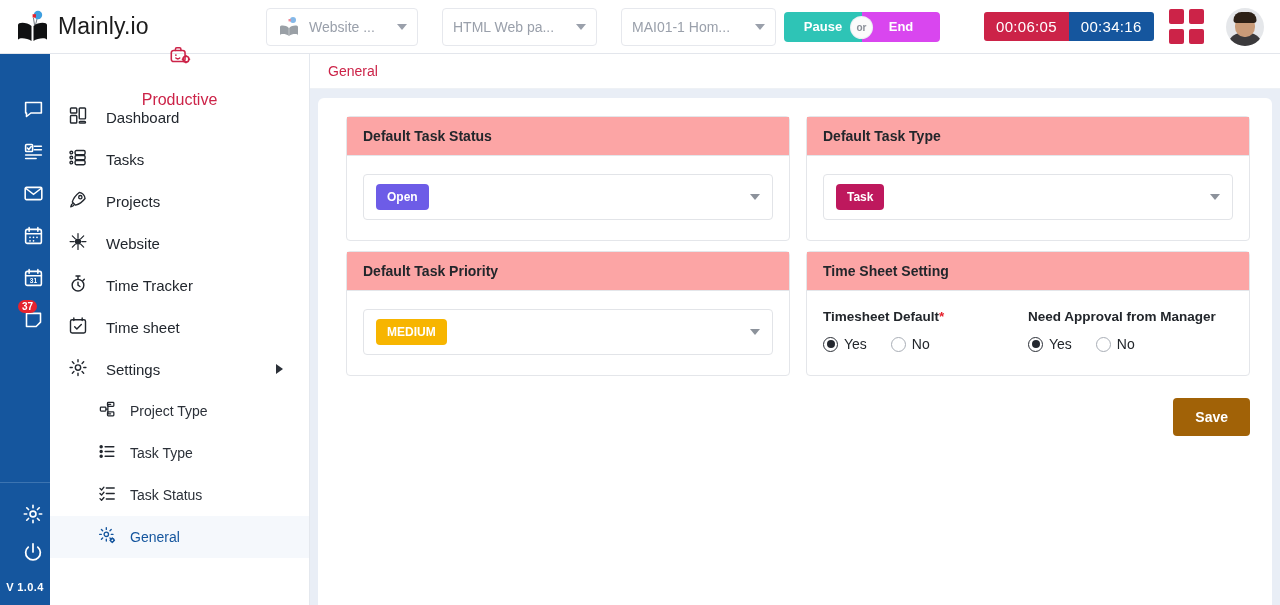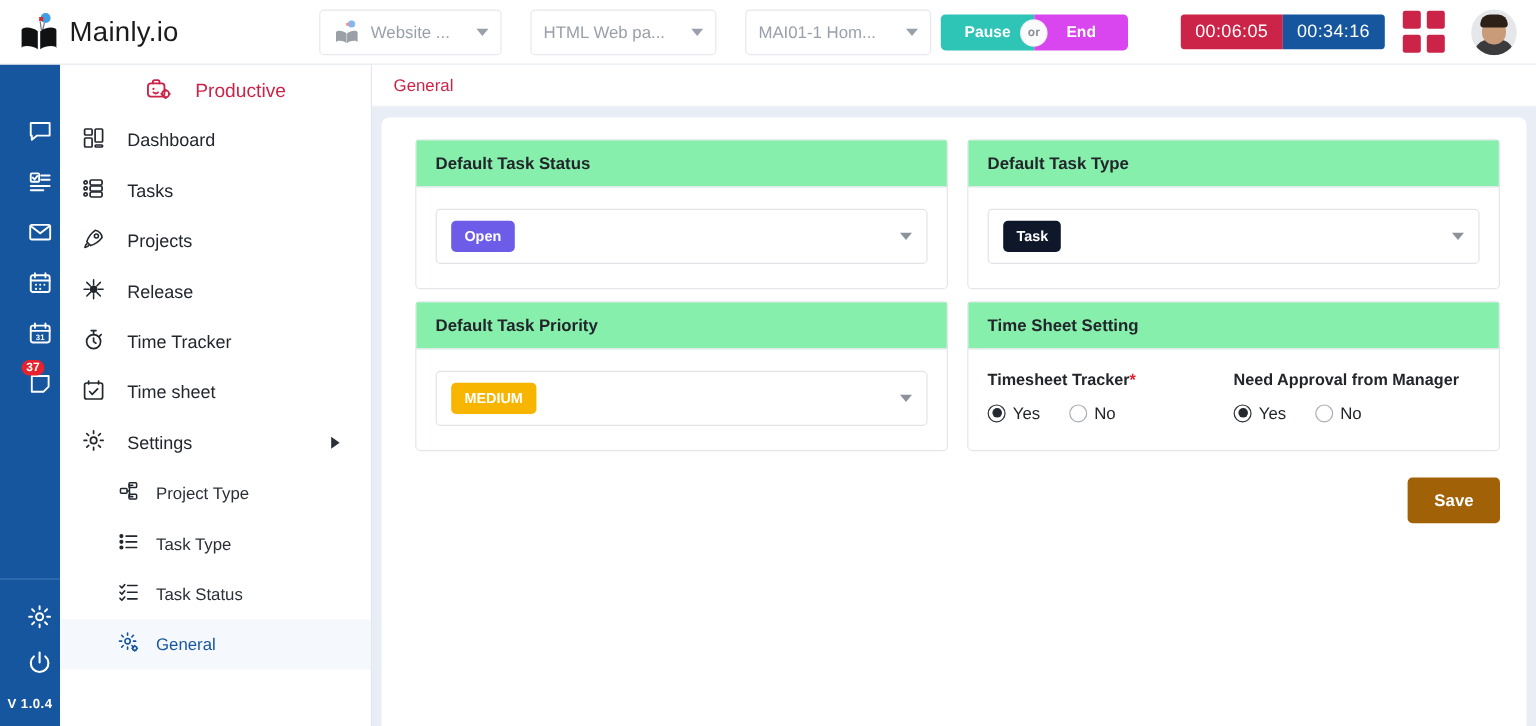--- a/index.html
+++ b/index.html
@@ -78,21 +78,21 @@
                  border-top: 1px solid #3c74b1; padding-top: 12px; }
   .ver { color: #ffffff; font-size: 11px; font-weight: bold; letter-spacing: .4px; margin: 10px 0 12px; }
 
   
   .sidebar {
     position: absolute; top: 54px; left: 50px; width: 260px; height: 551px;
     background: #ffffff; border-right: 1px solid #e4e8ee;
   }
   .sb-title {
     display: flex; align-items: center; justify-content: center; gap: 20px;
-    height: 42px; color: #cc2348; font-size: 16px; padding-top: 4px;
+    height: 42px; color: #cc2348; font-size: 16px; padding-top: 4px; flex-direction: column;
   }
   .sb-item {
     display: flex; align-items: center; height: 42px; padding-left: 56px; position: relative;
     font-size: 15px; color: #22272e; cursor: default;
   }
   .sb-item .sb-ico { position: absolute; left: 18px; top: 50%; transform: translateY(-50%); }
   .sb-sub { padding-left: 80px; font-size: 14px; color: #2b3038; height: 42px; }
   .sb-sub .sb-ico { left: 48px; }
   .sb-sub.active { background: #f5f8fc; color: #15569e; }
   .sb-arrow {
@@ -103,21 +103,21 @@
 
   
   .main { position: absolute; top: 54px; left: 310px; width: 970px; height: 551px; background: #e9eef6; }
   .crumbs { height: 35px; background: #fff; display: flex; align-items: center; padding-left: 18px;
             font-size: 14px; color: #cc2348; border-bottom: 1px solid #eef1f5; }
   .panel { position: absolute; top: 44px; left: 8px; width: 954px; height: 541px;
            background: #fff; border-radius: 6px; }
   .cards { display: flex; flex-wrap: wrap; padding: 18px 16px 0 28px; gap: 0 16px; }
 
   .card { width: 444px; border: 1px solid #e4e6ea; border-radius: 4px; margin-bottom: 10px; background:#fff; }
-  .card-hd { background: #86efac; border-bottom: 1px solid #e4e6ea; padding: 11px 16px;
+  .card-hd { background: #fca5a5; border-bottom: 1px solid #e4e6ea; padding: 11px 16px;
              font-size: 14px; font-weight: bold; color: #22262b; }
   .card-bd { padding: 18px 16px 20px; }
   .ctrl {
     height: 46px; border: 1px solid #e2e4e8; border-radius: 4px; display: flex; align-items: center;
     padding: 0 12px; background: #fff;
   }
   .chip { font-size: 12px; font-weight: bold; color: #fff; border-radius: 4px; padding: 6px 11px; }
   .ctrl .caret2 { margin-left: auto; width: 0; height: 0;
     border-left: 5px solid transparent; border-right: 5px solid transparent; border-top: 6px solid #8c929b; }
 
@@ -329,21 +329,21 @@
   <div class="sb-item">
     <span class="sb-ico">
       <svg width="20" height="20" viewBox="0 0 24 24" fill="none" stroke="#22272e" stroke-width="1.5">
         <circle cx="12" cy="12" r="3" fill="#22272e"></circle>
         <g stroke-linecap="round">
           <path d="M12 2.5v5M12 16.5v5M2.5 12h5M16.5 12h5"></path>
           <path d="M5.2 5.2l3.6 3.6M15.2 15.2l3.6 3.6M18.8 5.2l-3.6 3.6M8.8 15.2l-3.6 3.6"></path>
         </g>
       </svg>
     </span>
-    <span>Release</span>
+    <span>Website</span>
   </div>
 
   <div class="sb-item">
     <span class="sb-ico">
       <svg width="20" height="20" viewBox="0 0 24 24" fill="none" stroke="#22272e" stroke-width="1.7">
         <circle cx="12" cy="14" r="7"></circle>
         <path d="M12 10.5V14l2.3 1.6" stroke-linecap="round"></path>
         <path d="M9.6 3h4.8M12 3v3.8" stroke-linecap="round"></path>
         <path d="M18 8.5l1.6-1.6" stroke-linecap="round"></path>
       </svg>
@@ -436,21 +436,21 @@
             <span class="chip" style="background:#6d5ce7">Open</span>
             <span class="caret2"></span>
           </div>
         </div>
       </div>
 
       <div class="card">
         <div class="card-hd">Default Task Type</div>
         <div class="card-bd">
           <div class="ctrl">
-            <span class="chip" style="background:#0f172a">Task</span>
+            <span class="chip" style="background:#be185d">Task</span>
             <span class="caret2"></span>
           </div>
         </div>
       </div>
 
       <div class="card">
         <div class="card-hd">Default Task Priority</div>
         <div class="card-bd">
           <div class="ctrl">
             <span class="chip" style="background:#f7b500">MEDIUM</span>
@@ -458,21 +458,21 @@
           </div>
         </div>
       </div>
 
       <div class="card">
         <div class="card-hd">Time Sheet Setting</div>
         <div class="card-bd">
           <div class="ts-row">
             <div class="ts-col">
               <div class="ts-lbl">
-                <span>Timesheet Tracker</span><span class="req">*</span>
+                <span>Timesheet Default</span><span class="req">*</span>
               </div>
               <div class="radios">
                 <span class="radio on"></span>
                 <span class="rlabel">Yes</span>
                 <span class="radio"></span>
                 <span class="rlabel">No</span>
               </div>
             </div>
             <div class="ts-col">
               <div class="ts-lbl">Need Approval from Manager</div>

